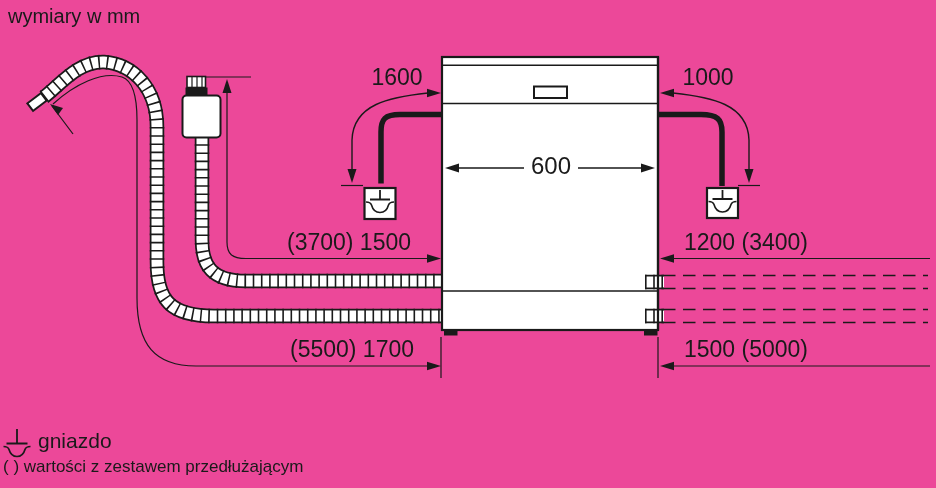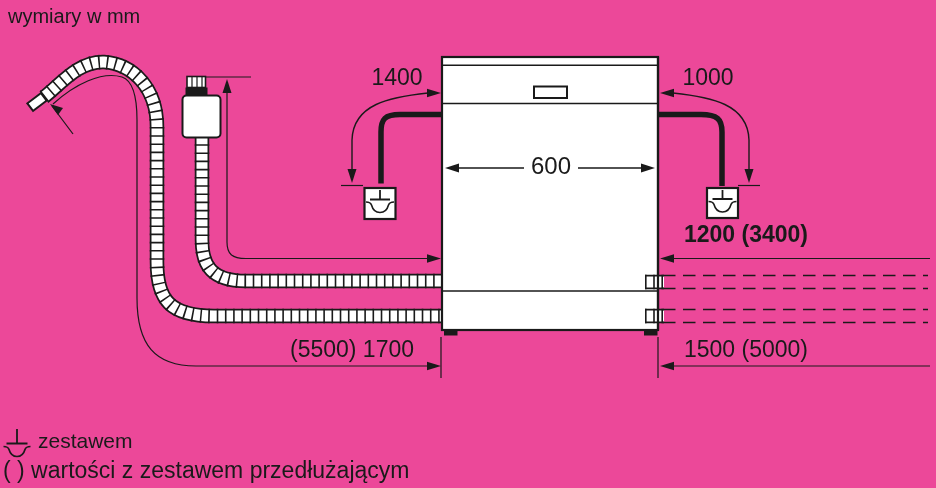--- a/index.html
+++ b/index.html
@@ -12,25 +12,25 @@
     overflow:hidden;
   }
   #diagram-svg{position:absolute;left:0;top:0;}
   .txt{position:absolute;white-space:nowrap;color:#1a1a1a;}
   .title{left:8px;top:5px;font-size:20px;}
   .dim{font-size:23px;transform:translateX(-50%);}
   .dim-cord-left{left:397px;top:64px;}
   .dim-cord-right{left:708px;top:64px;}
   .dim-width{left:551px;top:152px;font-size:24px;}
   .dim-supply{left:349px;top:229px;}
-  .dim-right-top{left:746px;top:221px;font-weight:bold;}
+  .dim-right-top{left:746px;top:229px;}
   .dim-drain{left:352px;top:336px;}
   .dim-right-bottom{left:746px;top:336px;}
   .legend-socket{left:38px;top:429px;font-size:21px;}
-  .legend-note{left:3px;top:457px;font-size:23px;}
+  .legend-note{left:3px;top:457px;font-size:17px;}
 </style>
 </head>
 <body>
 
 <div id="stage">
 
   <svg id="diagram-svg" width="936" height="488" viewBox="0 0 936 488" fill="none" stroke="#1a1a1a">
 
     <g>
       <path d="M44,97 C60,85 78,61 104,62 C133,64 157,88 157,127 L157,262 C157,300 170,316 214,316 L443,316" stroke-width="14.5"></path>
@@ -142,30 +142,31 @@
 
     <g>
       <path d="M17,429 V443.5" stroke-width="1.8"></path>
       <path d="M6.5,443.5 H27.5" stroke-width="2"></path>
       <path d="M3.5,446.5 Q 8,446.5 9,449.5 Q 11,456.5 17,456.5 Q 23,456.5 25,449.5 Q 26,446.5 30.5,446.5" stroke-width="1.7"></path>
     </g>
   </svg>
 
   <div class="txt title">wymiary w mm</div>
 
-  <div class="txt dim dim-cord-left">1400</div>
+  <div class="txt dim dim-cord-left">1600</div>
 
   <div class="txt dim dim-cord-right">1000</div>
 
   <div class="txt dim dim-width">600</div>
 
+  <div class="txt dim dim-supply">(3700) 1500</div>
 
   <div class="txt dim dim-right-top">1200 (3400)</div>
 
   <div class="txt dim dim-drain">(5500) 1700</div>
 
   <div class="txt dim dim-right-bottom">1500 (5000)</div>
 
-  <div class="txt legend-socket">zestawem</div>
+  <div class="txt legend-socket">gniazdo</div>
 
   <div class="txt legend-note">( ) wartości z zestawem przedłużającym</div>
 
 </div>
 
 </body></html>

